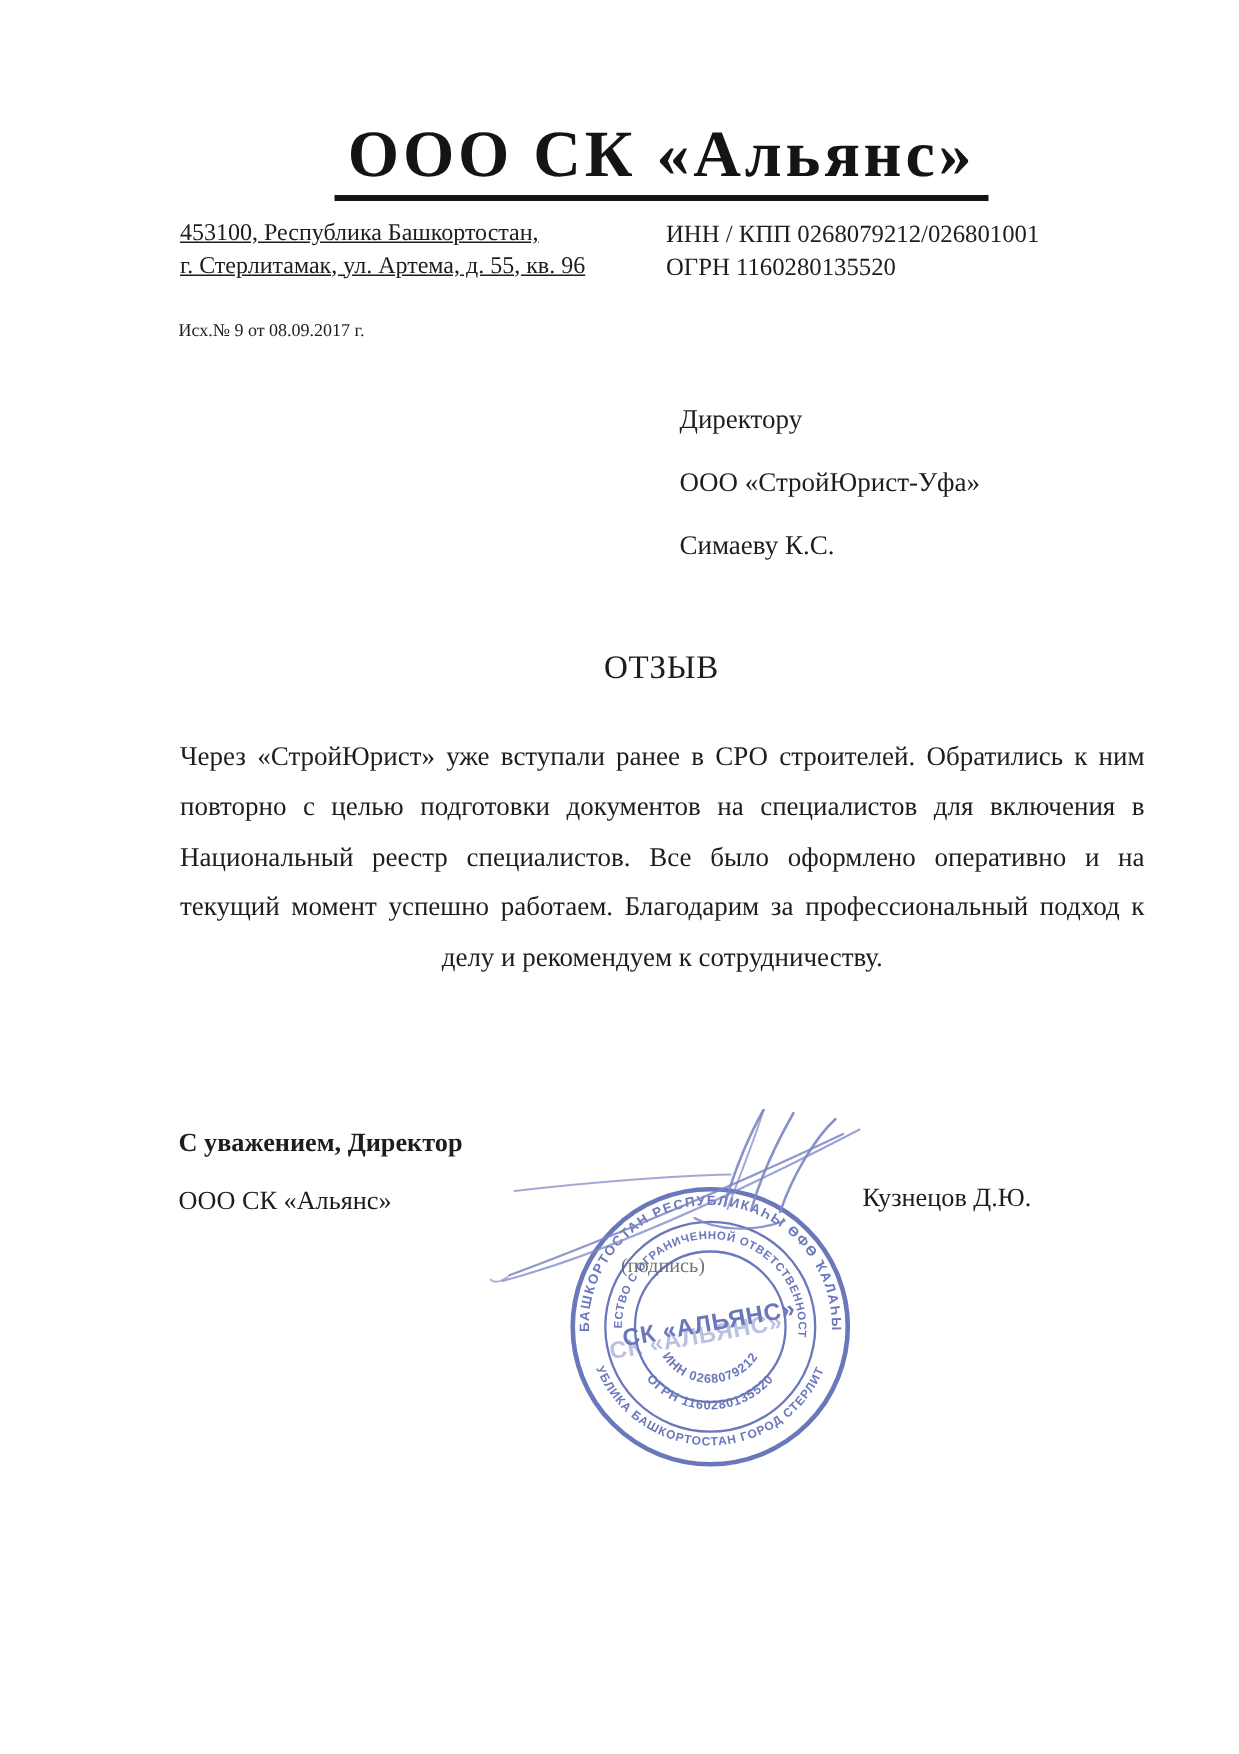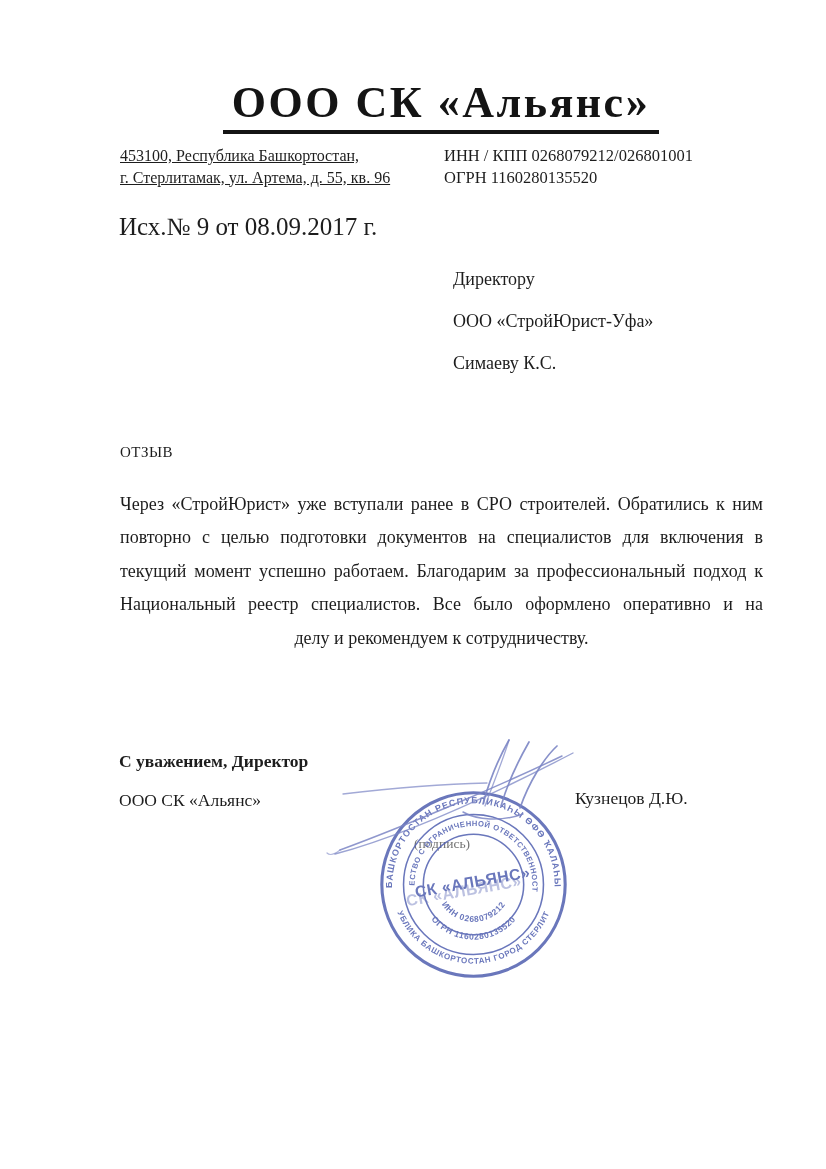--- a/index.html
+++ b/index.html
@@ -19,25 +19,25 @@
     display:inline-block;
     font-size:44px;font-weight:bold;letter-spacing:2.5px;
     line-height:1.08;color:#141414;
     border-bottom:4px solid #141414;
     padding:0 9px 3px 9px;
   }
   .info-row{left:120px;top:145px;width:643px;display:flex;align-items:flex-start;}
   .addr-col{font-size:16px;line-height:21.5px;text-decoration:underline;}
   .reg-col{margin-left:auto;width:319px;font-size:16.5px;line-height:21.5px;}
 
-  .ref-line{left:119px;top:213px;font-size:25px;}
+  .ref-line{left:119px;top:213px;font-size:12px;}
 
   .addressee{left:453px;top:258px;font-size:18px;line-height:42px;}
 
-  .heading{left:120px;top:444px;width:642px;text-align:left;font-size:15px;letter-spacing:0.5px;}
+  .heading{left:120px;top:432px;width:642px;text-align:center;font-size:22px;letter-spacing:0.5px;}
 
   .body-text{left:120px;top:488px;width:643px;font-size:18px;line-height:33.4px;}
   .jline{text-align:justify;text-align-last:justify;}
   .lline{text-align:center;}
 
   .signoff1{left:119px;top:751px;font-size:17.5px;font-weight:bold;}
   .signoff2{left:119px;top:790px;font-size:17.5px;}
   .signer{left:575px;top:788px;font-size:17.5px;}
 
   .podpis{left:414px;top:836px;font-size:13.5px;color:#45три;}
@@ -76,22 +76,22 @@
     <div>Директору</div>
     <div>ООО «СтройЮрист-Уфа»</div>
     <div>Симаеву К.С.</div>
   </div>
 
   <div class="abs heading">ОТЗЫВ</div>
 
   <div class="abs body-text">
     <div class="jline">Через «СтройЮрист» уже вступали ранее в СРО строителей.  Обратились к ним</div>
     <div class="jline">повторно с целью подготовки документов на специалистов для включения в</div>
+    <div class="jline">Национальный реестр специалистов. Все было оформлено оперативно и на</div>
     <div class="jline">текущий момент успешно работаем. Благодарим за профессиональный подход к</div>
-    <div class="jline">Национальный реестр специалистов. Все было оформлено оперативно и на</div>
     <div class="lline">делу и рекомендуем к сотрудничеству.</div>
   </div>
 
   <div class="abs signoff1">С уважением, Директор</div>
   <div class="abs signoff2">ООО СК «Альянс»</div>
   <div class="abs signer">Кузнецов Д.Ю.</div>
 
   <div class="abs podpis">(подпись)</div>
 
   <svg class="abs stamp-svg" viewBox="0 0 200 200">

